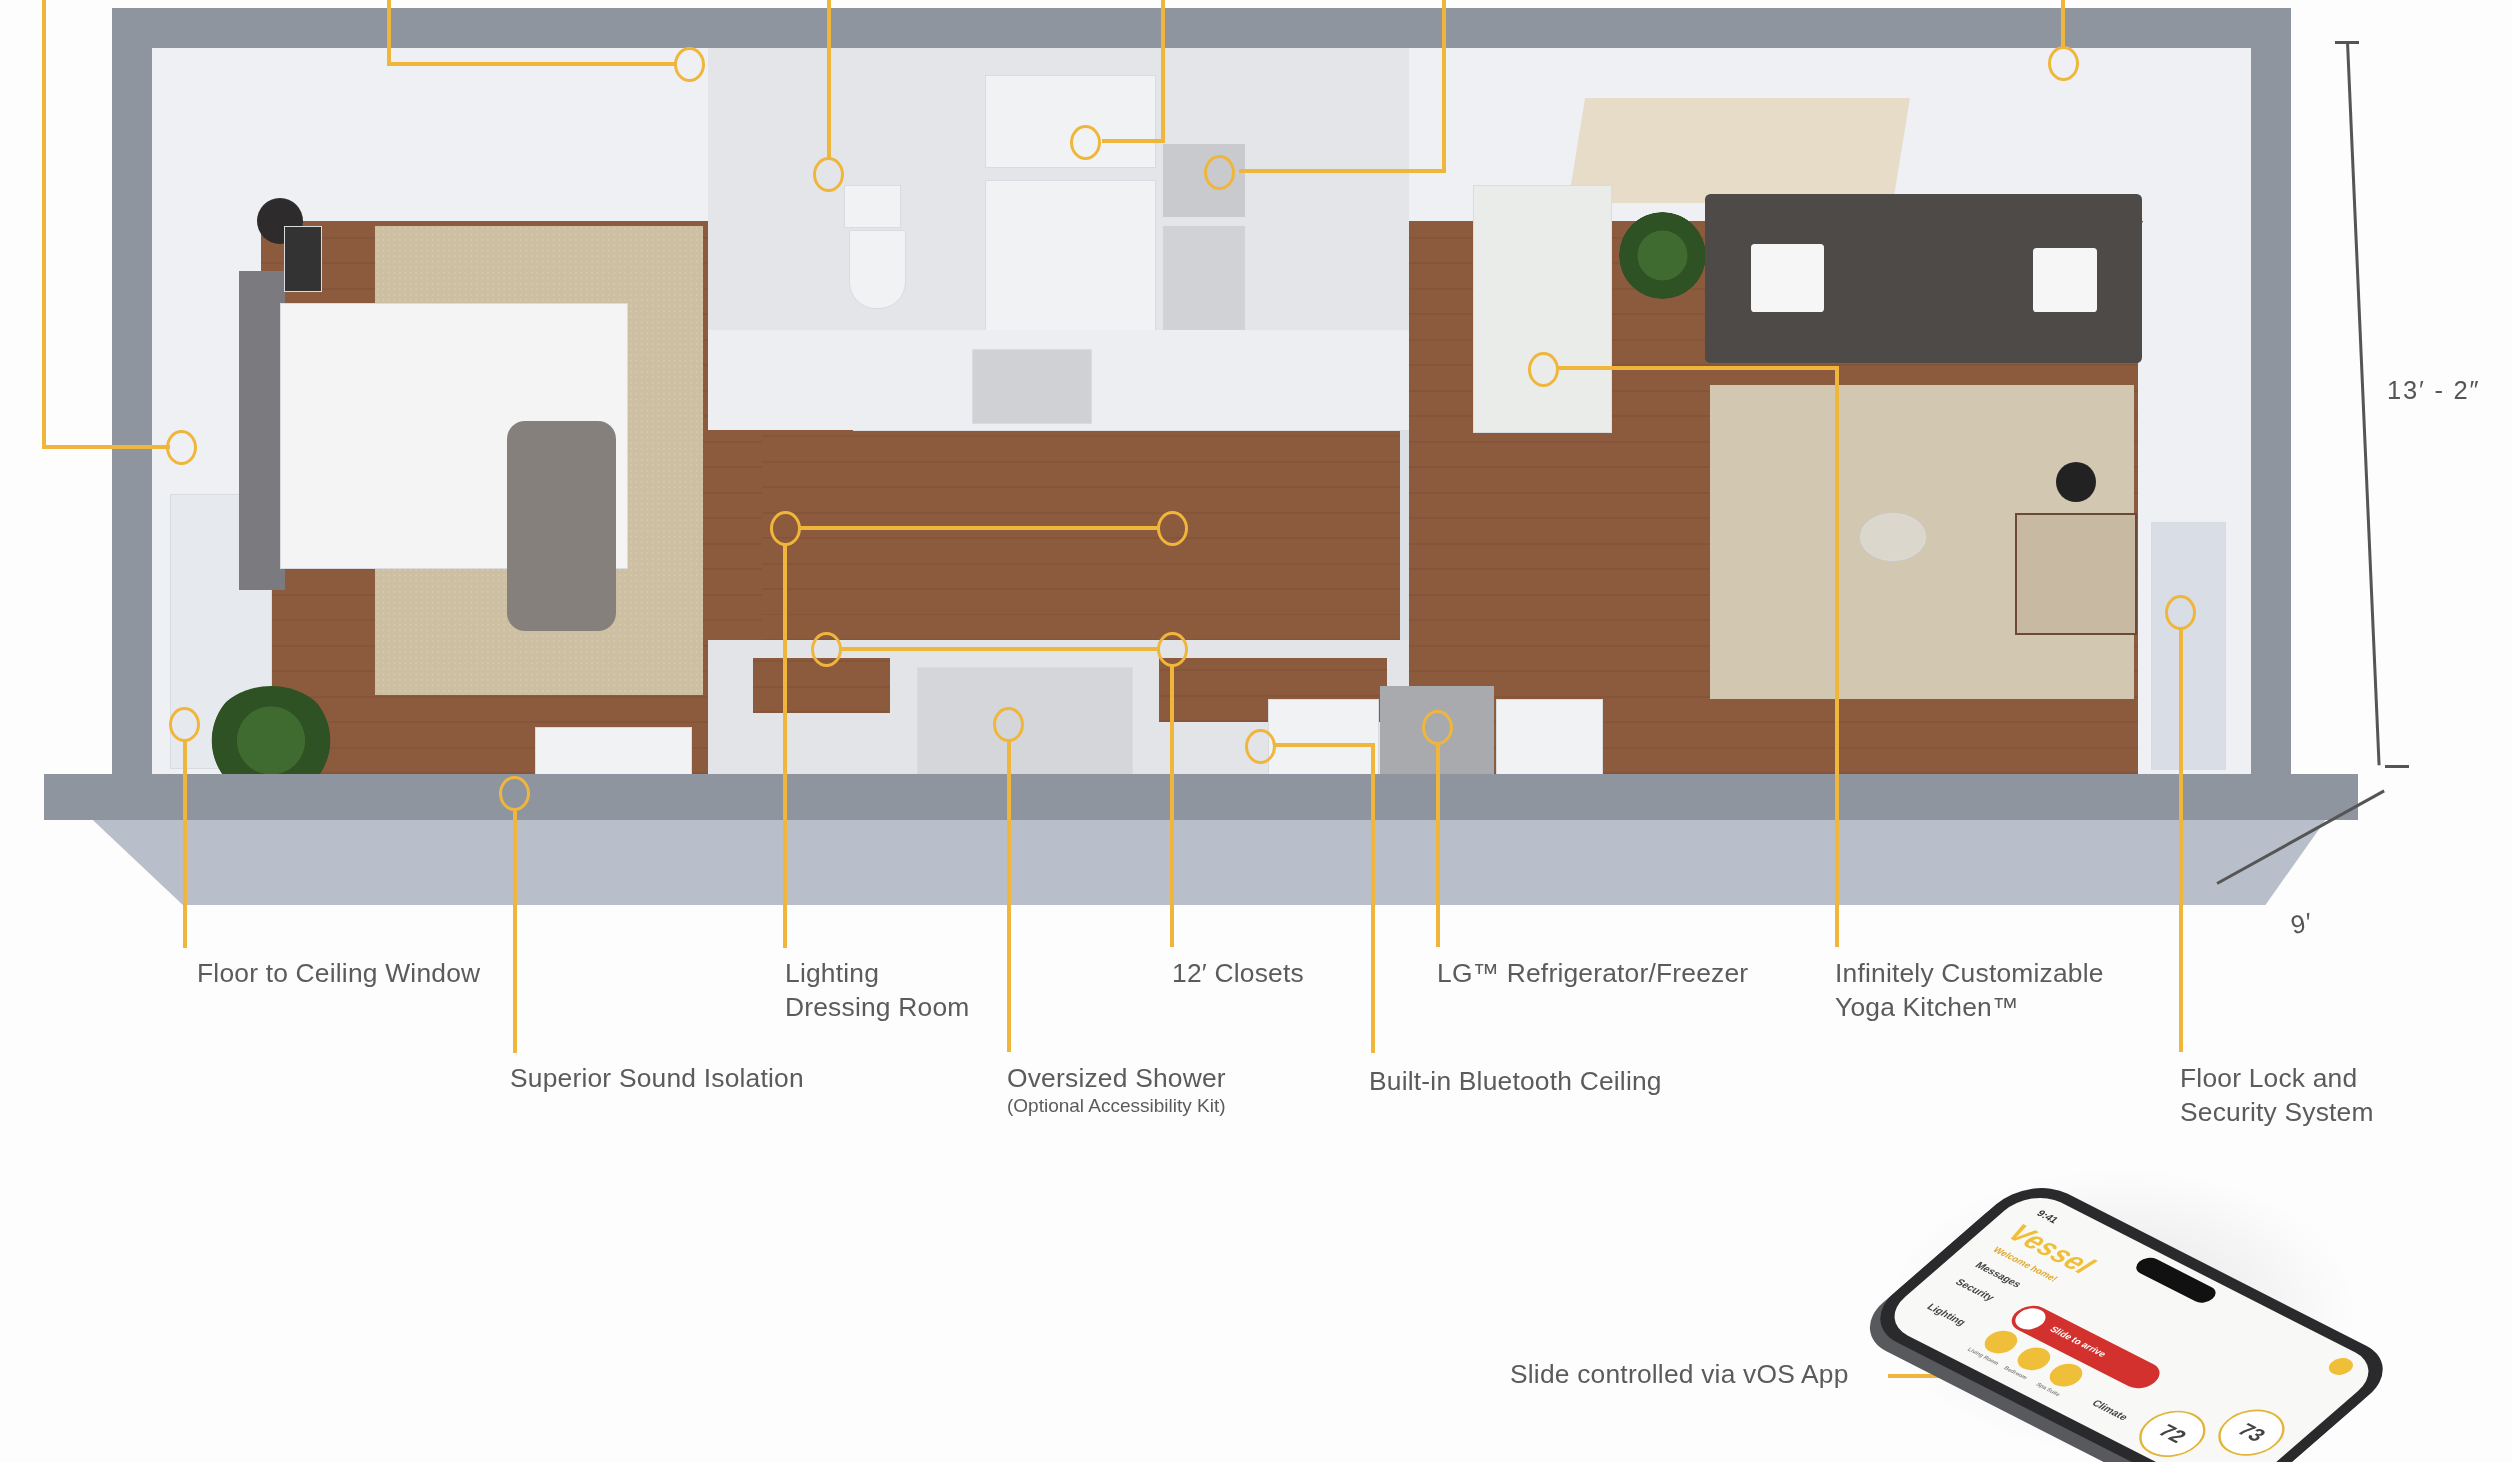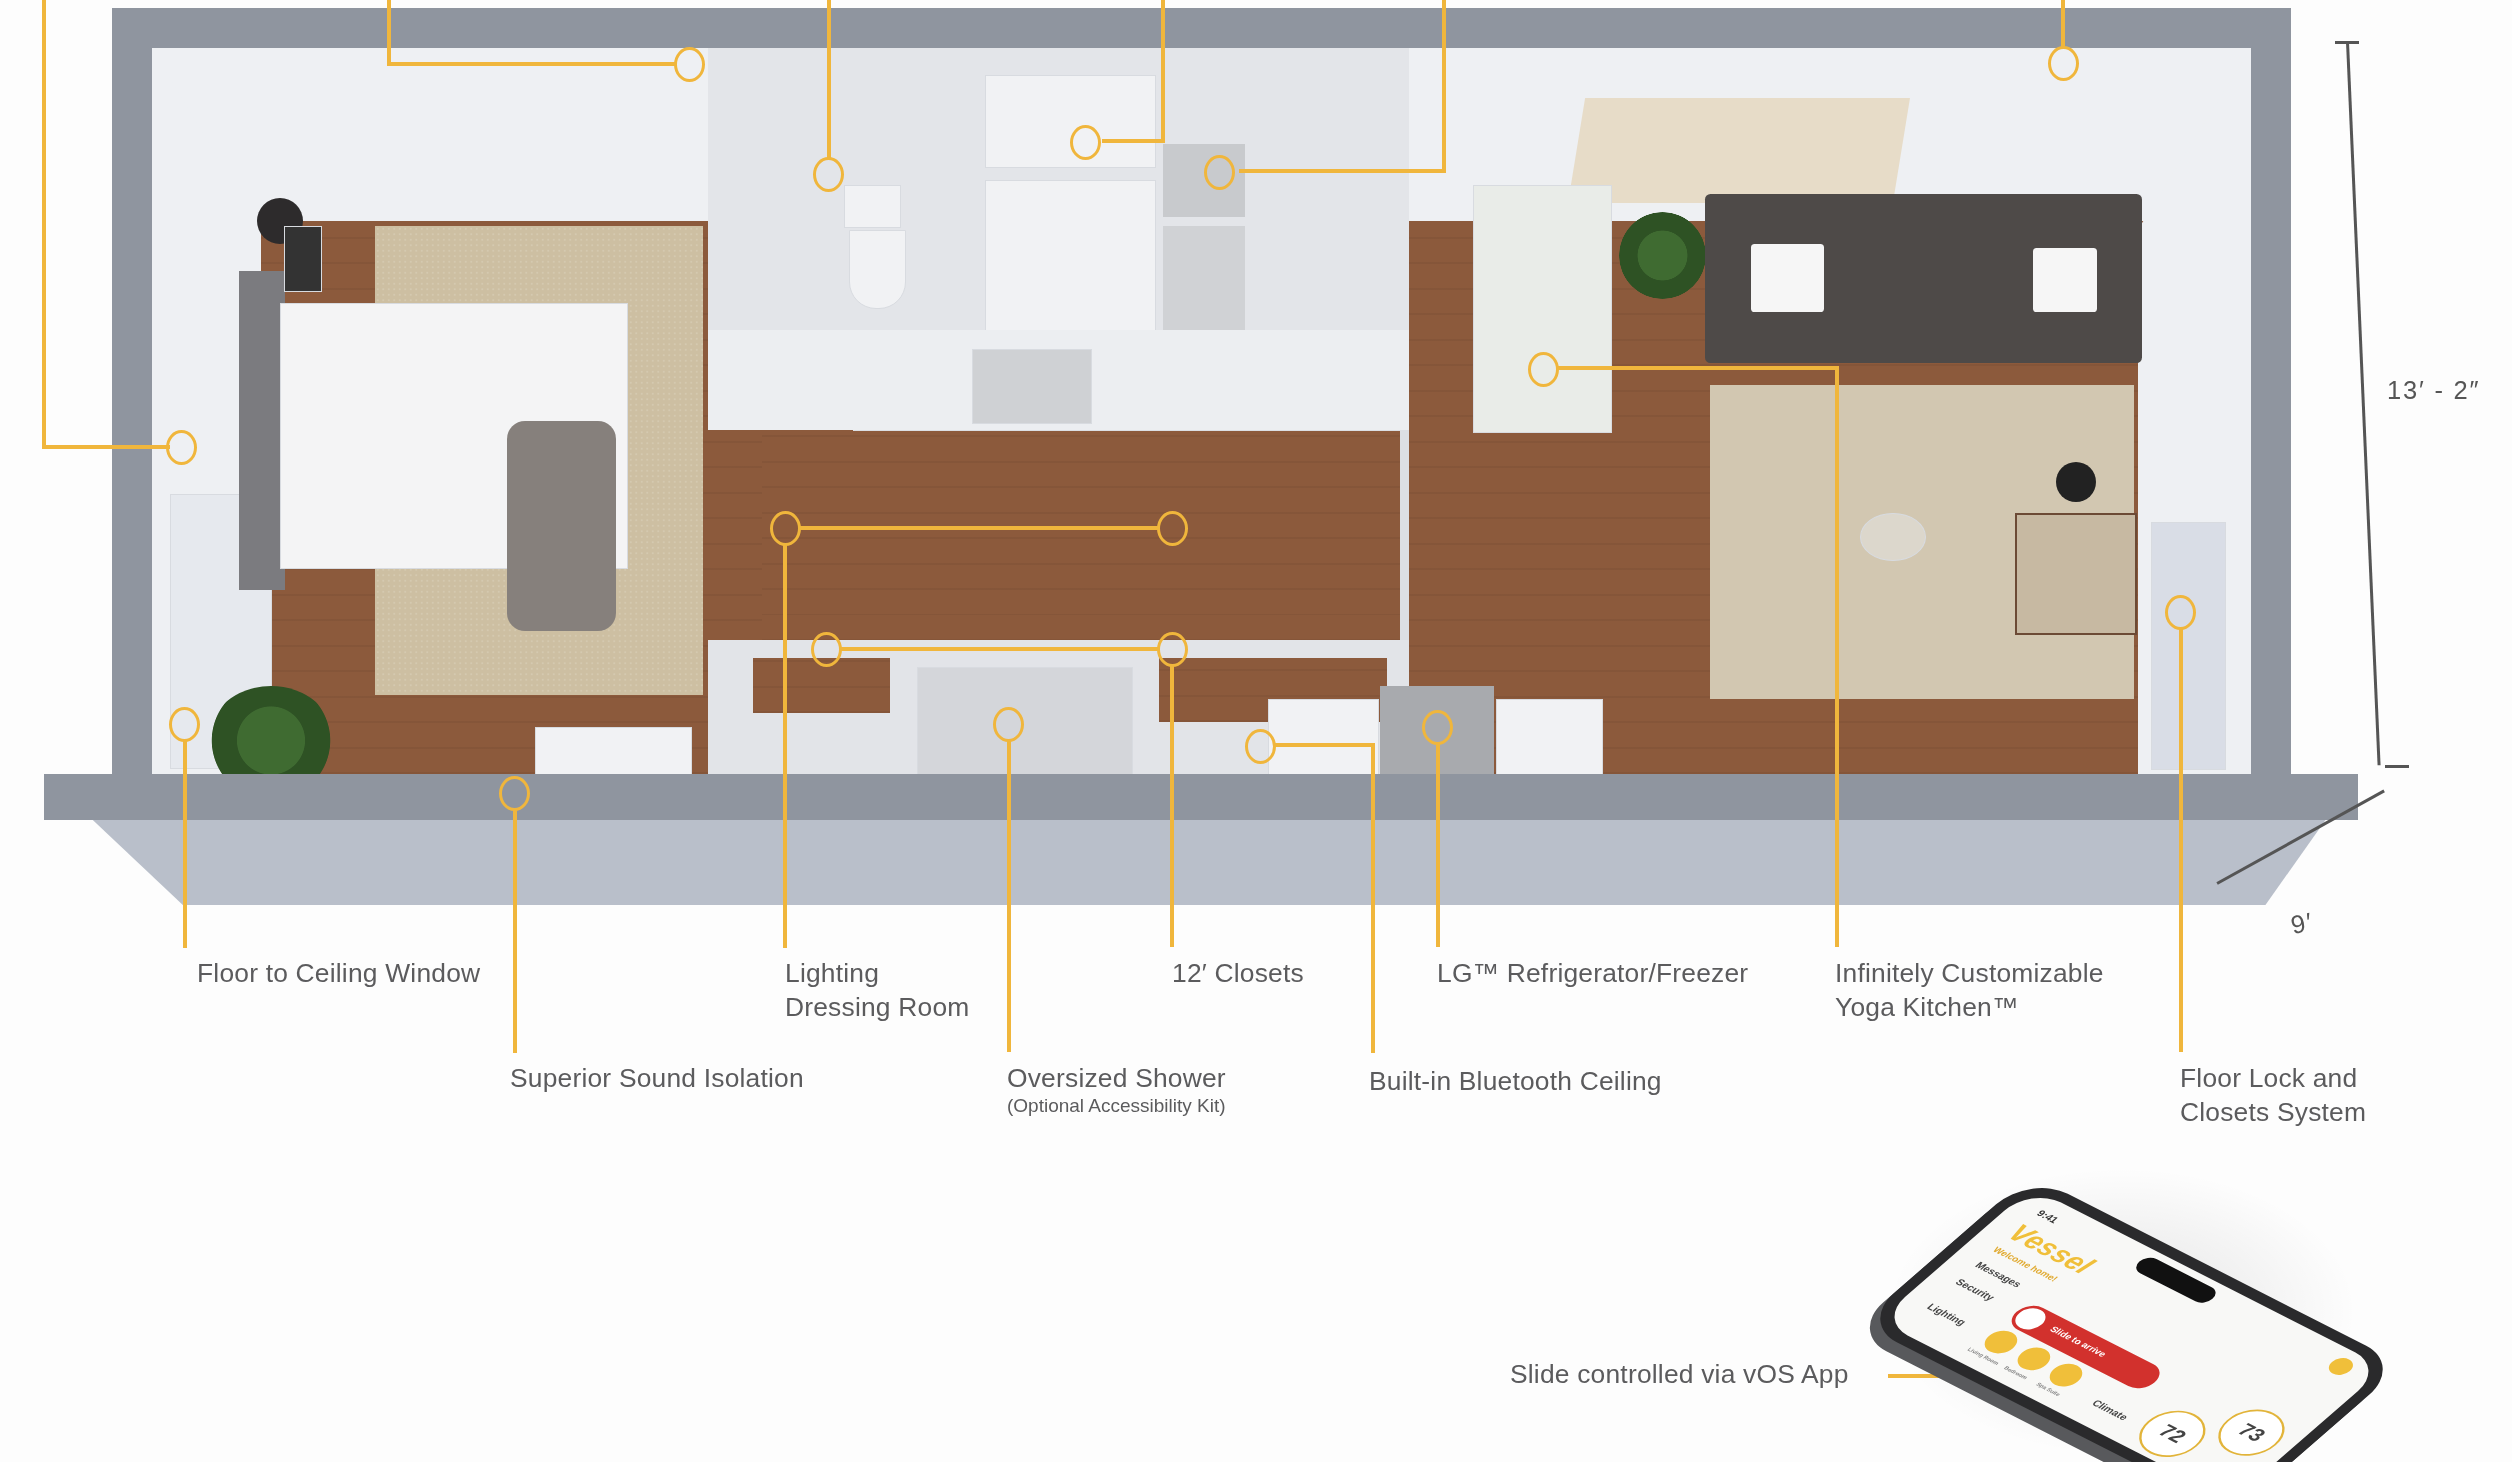--- a/index.html
+++ b/index.html
@@ -155,21 +155,21 @@
 <div class="lead" style="left:1835px;top:366px;width:3.6px;height:581px;"></div>
 <div class="label" style="left:1835px;top:956px;line-height:34px;">
   <div>Infinitely Customizable</div>
   <div>Yoga Kitchen™</div>
 </div>
 
 <div class="dot" style="left:2165px;top:595px;"></div>
 <div class="lead" style="left:2179px;top:628px;width:3.6px;height:424px;"></div>
 <div class="label" style="left:2180px;top:1061px;line-height:34px;">
   <div>Floor Lock and</div>
-  <div>Closets System</div>
+  <div>Security System</div>
 </div>
 
 <div class="dim-line" style="left:2335px;top:41px;width:24px;height:2.7px;"></div>
 <div class="dim-line" style="left:2346px;top:42px;width:2.7px;height:724px;transform:rotate(-2.5deg);transform-origin:top;"></div>
 <div class="dim-line" style="left:2385px;top:765px;width:24px;height:2.7px;"></div>
 <div class="dim" style="left:2387px;top:376px;">13′ - 2″</div>
 
 <div class="dim-line" style="left:2217px;top:882px;width:191px;height:2.7px;transform:rotate(-29deg);transform-origin:left;"></div>
 <div class="dim" style="left:2291px;top:909px;transform:rotate(-12deg);">9′</div>
 

